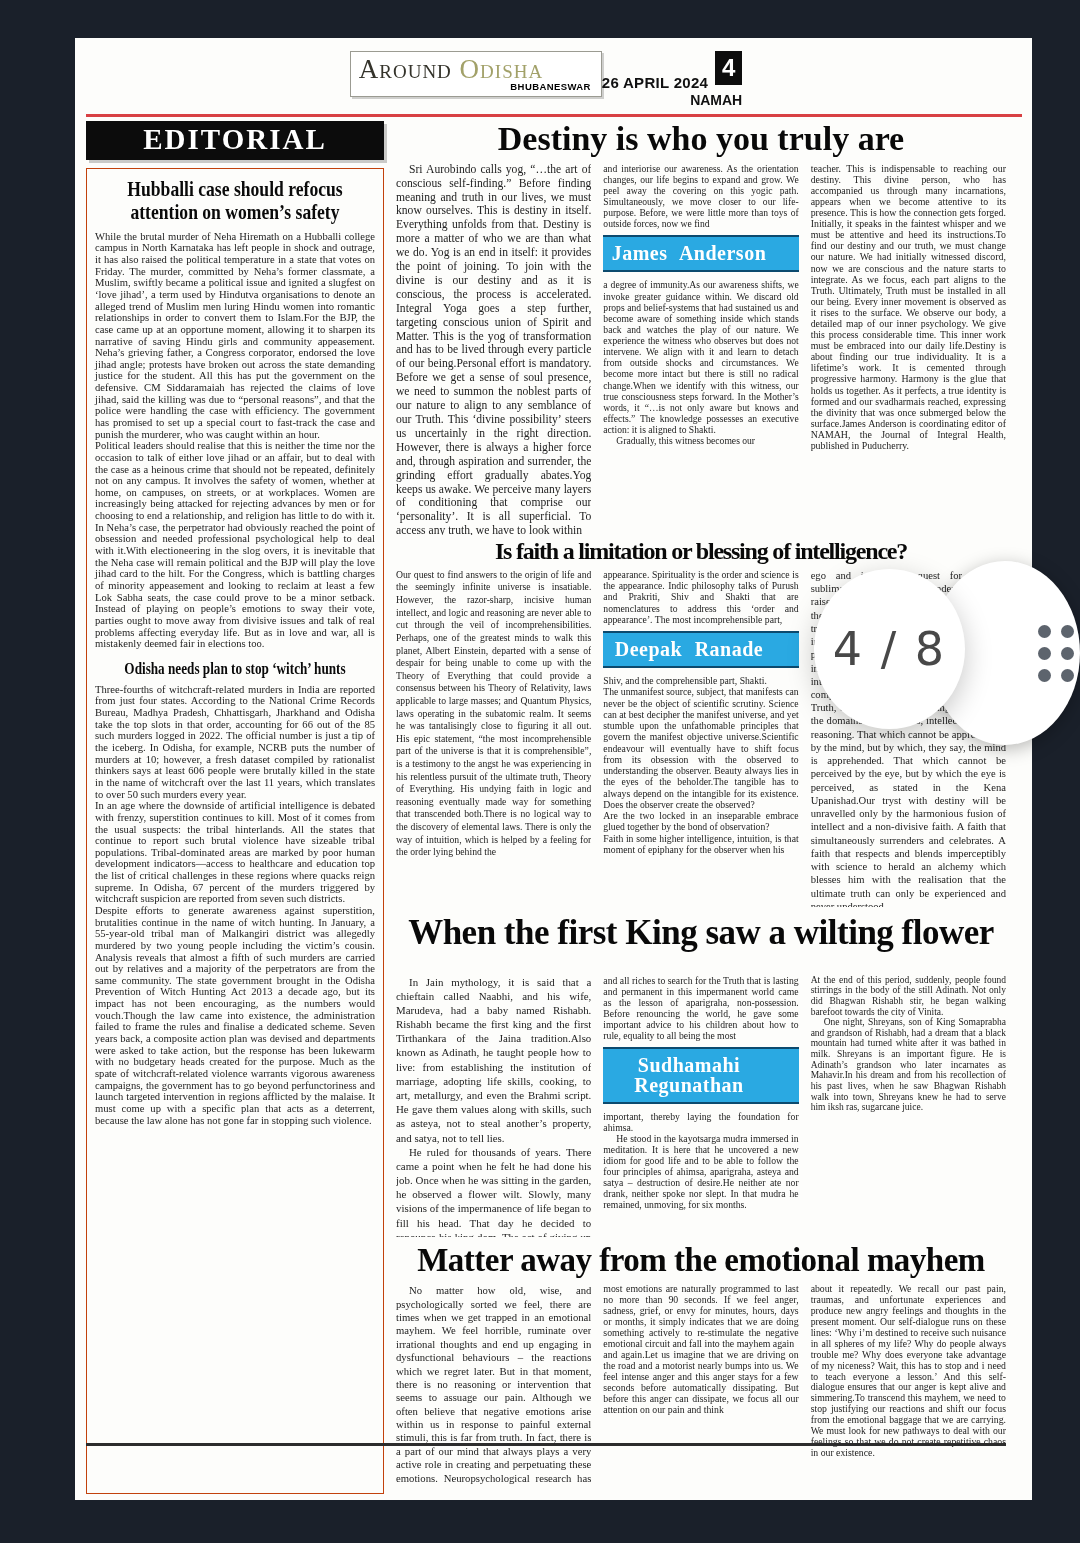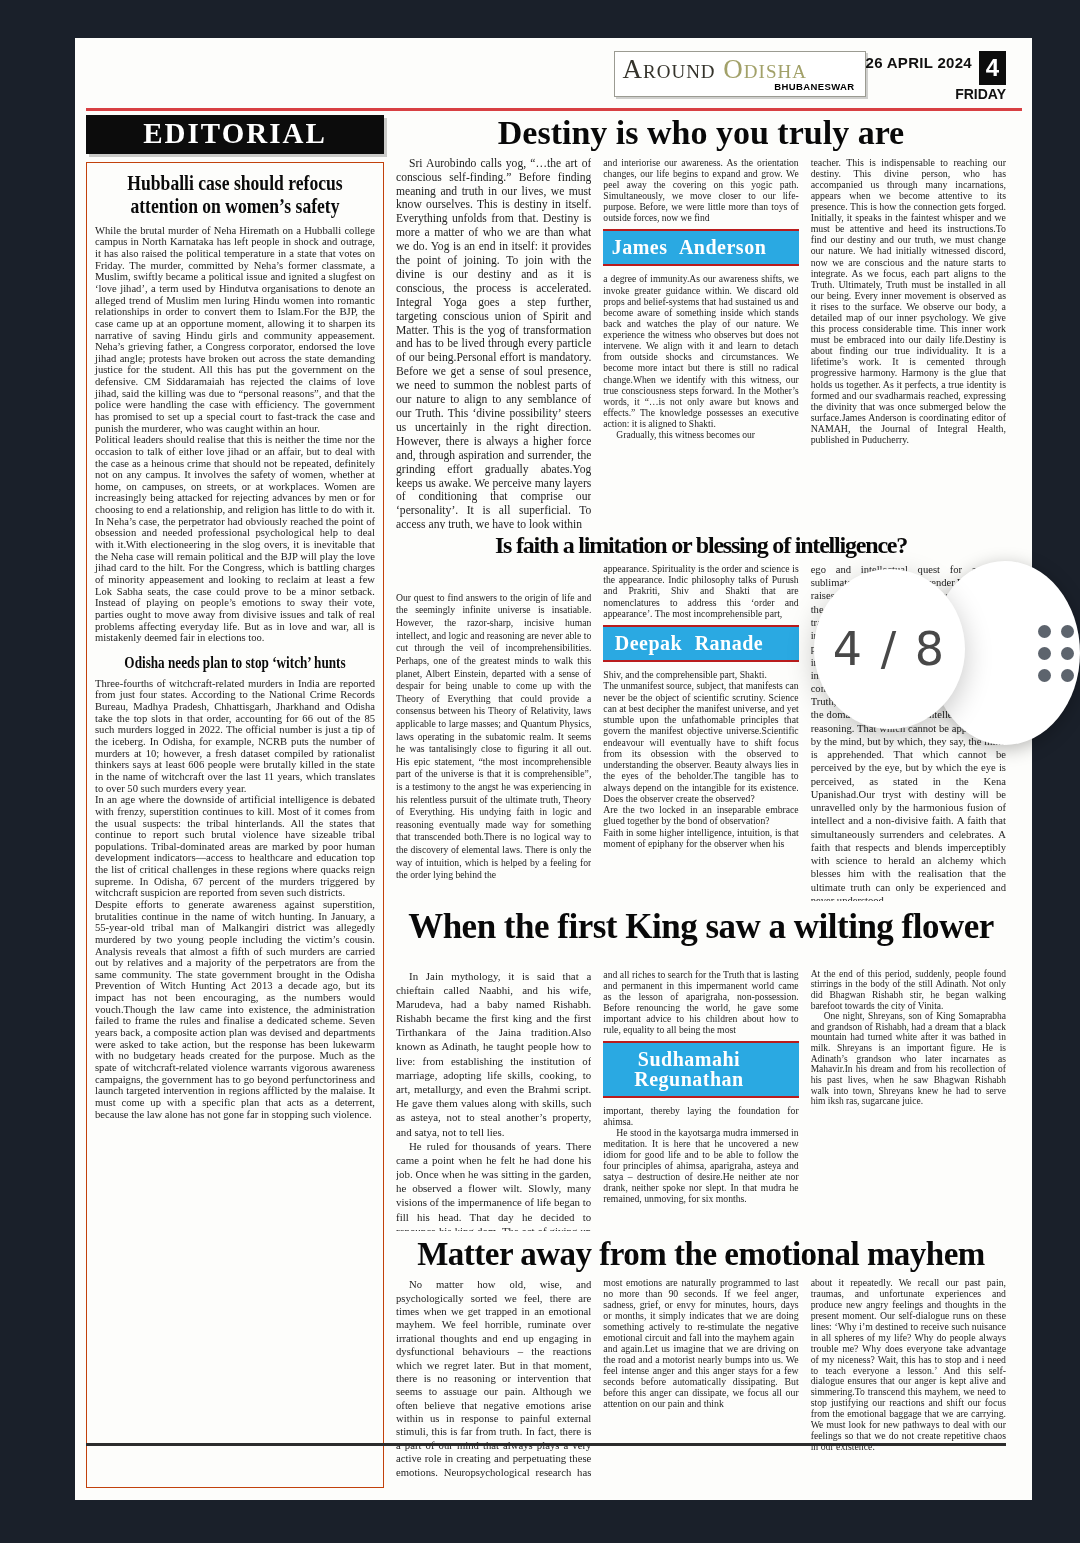--- a/index.html
+++ b/index.html
@@ -1,32 +1,32 @@
 <!DOCTYPE html>
 <html><head>
 <meta charset="utf-8">
 <style>
   html,body{margin:0;padding:0;background:#12161d;}
   .screen{position:relative;width:1080px;height:1543px;background:#1a202a;overflow:hidden;
           font-family:"Liberation Serif",serif;}
   .page{position:absolute;left:75px;top:38px;width:957px;height:1462px;background:#fdfdfb;color:#1e1e1e;}
 
   
-  .masthead{display:flex;justify-content:flex-end;align-items:flex-start;padding:13px 26px 0 11px;}
+  .masthead{display:flex;justify-content:center;align-items:flex-start;padding:13px 26px 0 11px;}
   .logo-box{border:1px solid #9b9b92;background:#fff;padding:3px 10px 4px 8px;width:232px;
             box-shadow:2px 2px 0 rgba(0,0,0,.18);}
   .logo-line{font-size:27px;line-height:1.05;font-variant:small-caps;letter-spacing:1px;white-space:nowrap;}
   .logo-w1{color:#34332b;}
   .logo-w2{color:#a2a169;}
   .logo-city{text-align:right;font-family:"Liberation Sans",sans-serif;font-weight:bold;font-size:9.5px;
              letter-spacing:.4px;margin-top:-2px;color:#000;}
   .date-block{display:flex;flex-direction:column;align-items:flex-end;
               font-family:"Liberation Sans",sans-serif;font-weight:bold;color:#111;}
   .date-row{display:flex;align-items:flex-start;}
-  .date-text{font-size:15px;letter-spacing:.3px;margin-top:3px;}
+  .date-text{font-size:15px;letter-spacing:.3px;margin-top:23px;}
   .page-num-box{width:27px;height:34px;background:#0d0d0d;color:#fff;font-size:24px;
                 display:flex;align-items:center;justify-content:center;margin-left:7px;}
   .day-text{font-size:14px;margin-top:1px;}
   .red-rule{height:3px;background:#d84043;margin:6px 10px 0 11px;}
 
   
   .content{display:flex;padding:4px 26px 0 11px;}
 
   
   .editorial{width:298px;flex:none;margin-right:12px;}
@@ -48,33 +48,33 @@
   .a4 .art-title{font-size:33px;letter-spacing:-.5px;margin:6px 0 7px;}
   .cols{display:flex;gap:12px;overflow:hidden;}
   .col{flex:1;min-width:0;text-align:justify;overflow:hidden;color:#222;}
   .col p{margin:0;}
   .ind{text-indent:13px;}
   .a1 .cols{height:372px;}
   .a1 .c1{font-size:11.6px;line-height:1.2;}
   .a1 .c2{font-size:9.6px;line-height:1.16;}
   .a1 .c3{font-size:9.9px;line-height:1.12;}
   .a2 .cols{height:338px;}
-  .a2 .c1{font-size:9.7px;line-height:1.3;margin-top:29px;}
+  .a2 .c1{font-size:9.7px;line-height:1.3;}
   .a2 .c2{font-size:9.7px;line-height:1.16;}
   .a2 .c3{font-size:10.6px;line-height:1.25;}
   .a3 .cols{height:262px;}
   .a3 .c1{font-size:10.9px;line-height:1.3;}
   .a3 .c2{font-size:9.7px;line-height:1.14;}
   .a3 .c3{font-size:9.5px;line-height:1.12;}
   .a4 .cols{height:200px;}
   .a4 .c1{font-size:10.7px;line-height:1.25;}
   .a4 .c2{font-size:9.8px;line-height:1.12;}
   .a4 .c3{font-size:9.75px;line-height:1.12;}
 
-  .byline{position:relative;z-index:2;background:#2aa9e2;border:2px solid #b91c1c;color:#fff;
+  .byline{position:relative;z-index:2;background:#2aa9e2;border:2px solid #0c4a6e;color:#fff;
           font-weight:bold;font-size:20px;line-height:1;text-align:center;padding:6px 0 7px;
           margin:6px -4px 7px -28px;word-spacing:7px;letter-spacing:.5px;}
 
   .bottom-rule{position:absolute;left:11px;right:26px;top:1405px;height:3px;background:#2c2c2c;}
 
   
   .page-indicator{position:absolute;left:814px;top:569px;width:151px;height:160px;border-radius:50%;
                   background:#fff;box-shadow:0 8px 28px rgba(0,0,0,.22);display:flex;align-items:center;
                   justify-content:center;z-index:10;font-family:"DejaVu Sans",sans-serif;font-size:46px;
                   color:#484848;letter-spacing:2px;}
@@ -92,21 +92,21 @@
     <header class="masthead">
       <div class="logo-box">
         <div class="logo-line"><span class="logo-w1">Around</span> <span class="logo-w2">Odisha</span></div>
         <div class="logo-city">BHUBANESWAR</div>
       </div>
       <div class="date-block">
         <div class="date-row">
           <span class="date-text">26 APRIL 2024</span>
           <span class="page-num-box">4</span>
         </div>
-        <div class="day-text">FRIDAY</div>
+        <div class="day-text">NAMAH</div>
       </div>
     </header>
 
     <div class="red-rule"></div>
 
     <div class="content">
 
       <aside class="editorial">
         <div class="ed-banner">EDITORIAL</div>
         <div class="ed-box">

